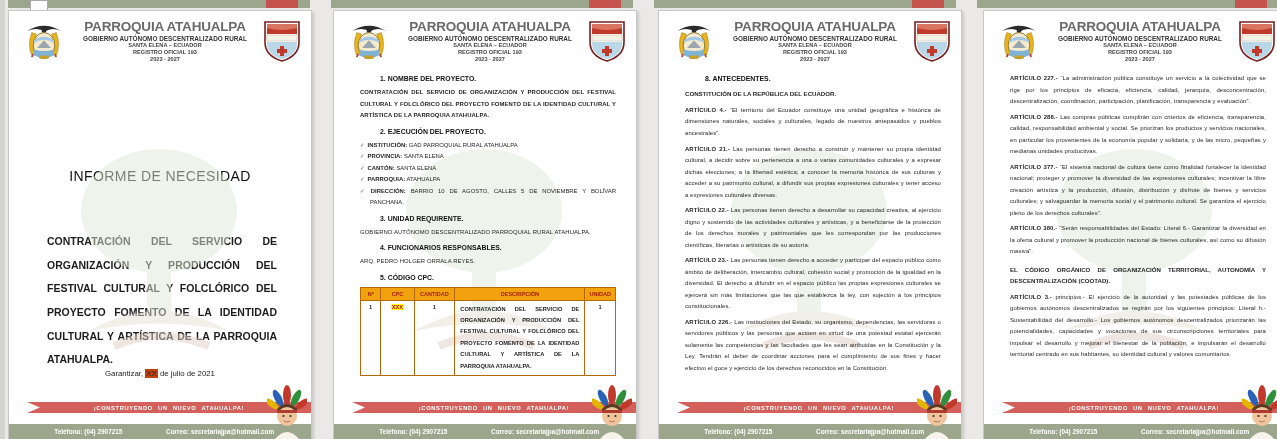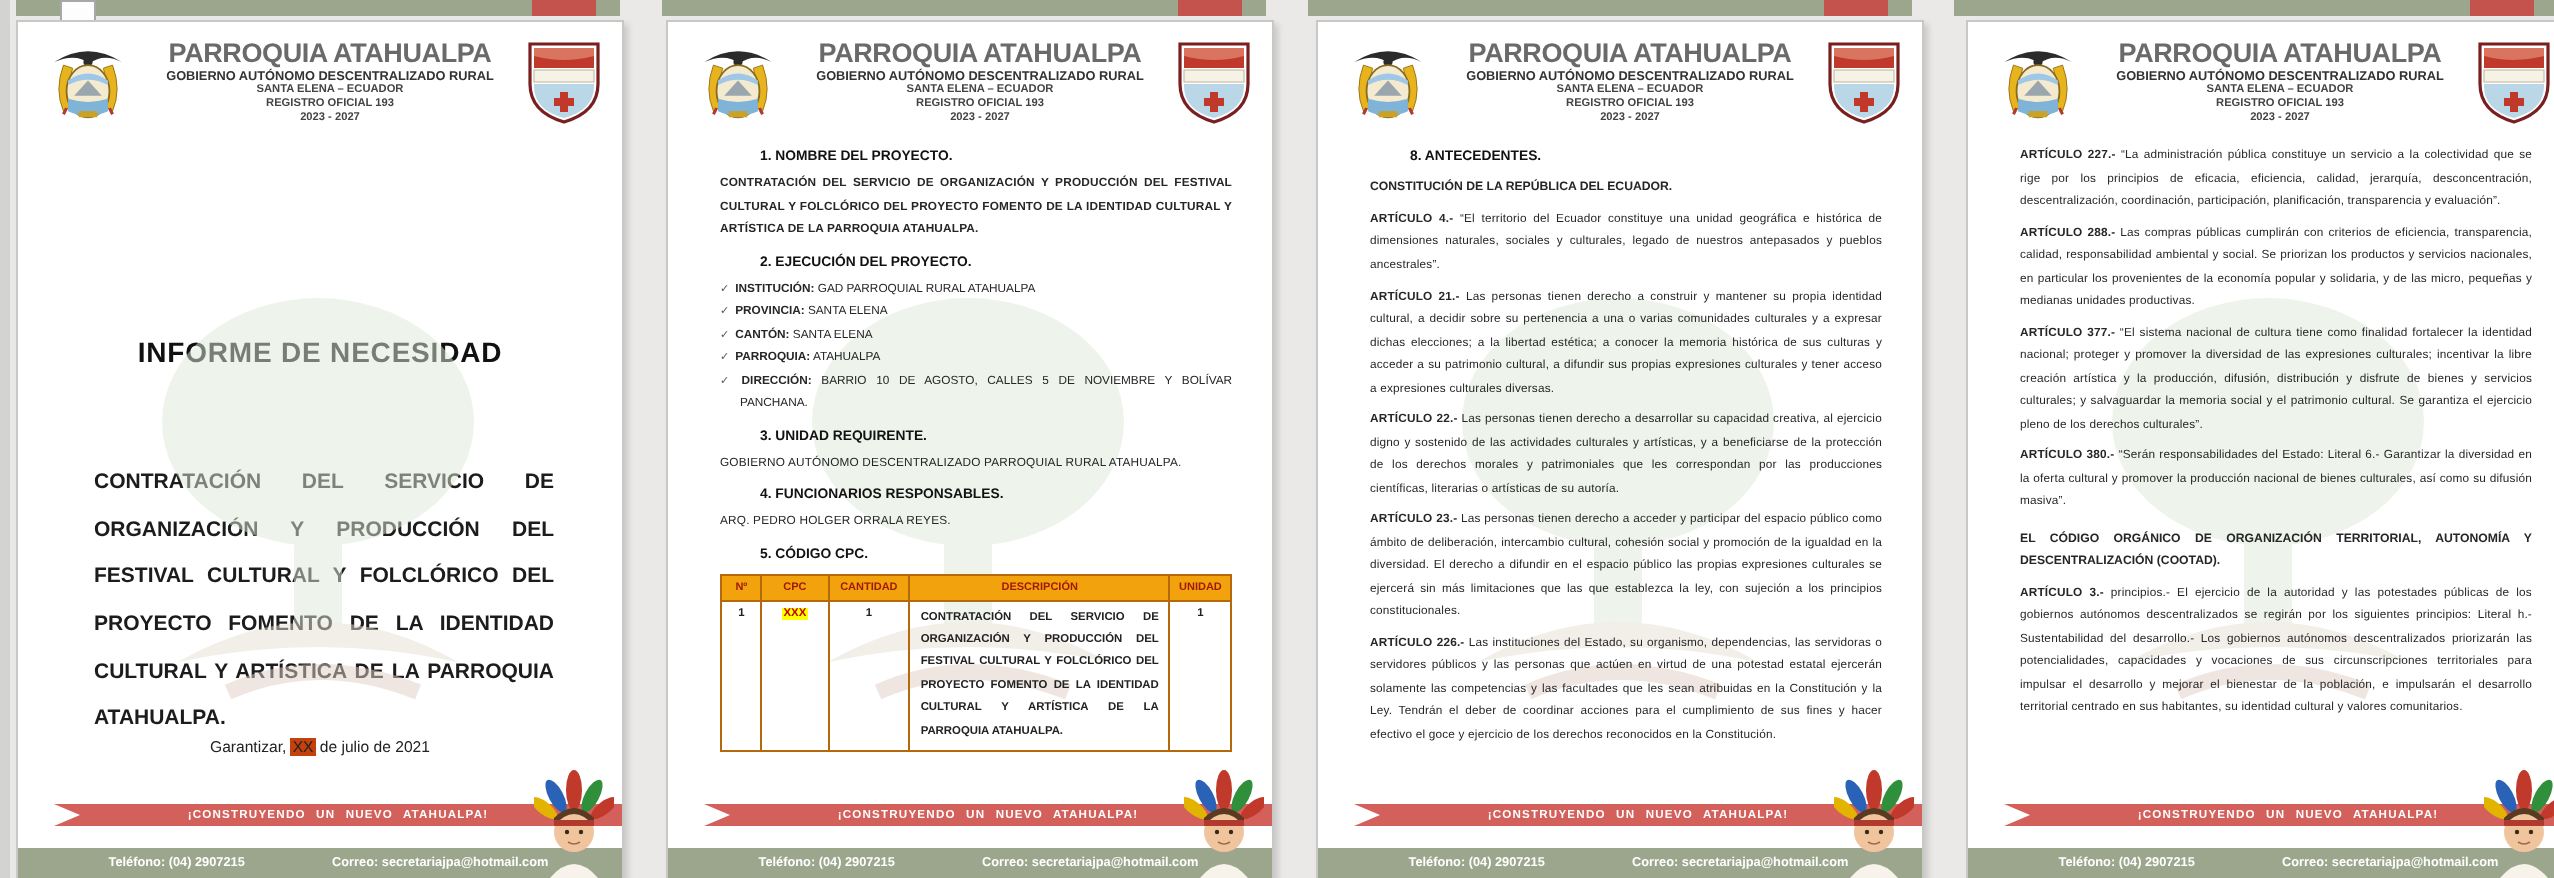--- a/index.html
+++ b/index.html
@@ -32,21 +32,21 @@
   .ribbon{position:absolute;left:18px;right:0;bottom:27px;height:11px;background:#d4605b;
           clip-path:polygon(0 0,100% 0,100% 100%,0 100%,13px 50%);
           display:flex;align-items:center;justify-content:center;z-index:2;}
   .ribbon-text{font-size:5.8px;font-weight:bold;color:#fff;letter-spacing:.6px;word-spacing:3px;}
   .contactbar{position:absolute;left:0;right:0;bottom:0;height:16px;background:#9ca68d;z-index:2;}
   .contact-phone{position:absolute;left:15%;top:4px;font-size:6.4px;font-weight:bold;color:#fff;}
   .contact-email{position:absolute;left:52%;top:4px;font-size:6.4px;font-weight:bold;color:#fff;}
   .mascot{position:absolute;right:4px;bottom:1px;width:40px;height:56px;z-index:5;}
 
   
-  .p1-title{margin-top:100px;text-align:center;font-size:14px;font-weight:bold;color:#111;letter-spacing:.4px;}
+  .p1-title{margin-top:100px;text-align:center;font-size:14px;font-weight:normal;color:#111;letter-spacing:.4px;}
   .p1-body{margin:46px 34px 0 38px;font-size:10.5px;font-weight:bold;color:#1c1c1c;text-align:justify;line-height:2.25;}
   .p1-date{position:absolute;bottom:62px;width:100%;text-align:center;font-size:7.8px;color:#222;}
   .hl{background:#c2410c;padding:0 1px;}
 
   
   .docbody{position:relative;padding:1px 20px 0 26px;color:#262626;}
   .h-num{font-size:6.9px;font-weight:bold;color:#111;padding-left:20px;margin:6px 0 5px;}
   .para{font-size:5.9px;text-align:justify;line-height:1.95;margin:4px 0;letter-spacing:.1px;}
   .para.bold{font-weight:bold;}
   .b{font-weight:bold;}

